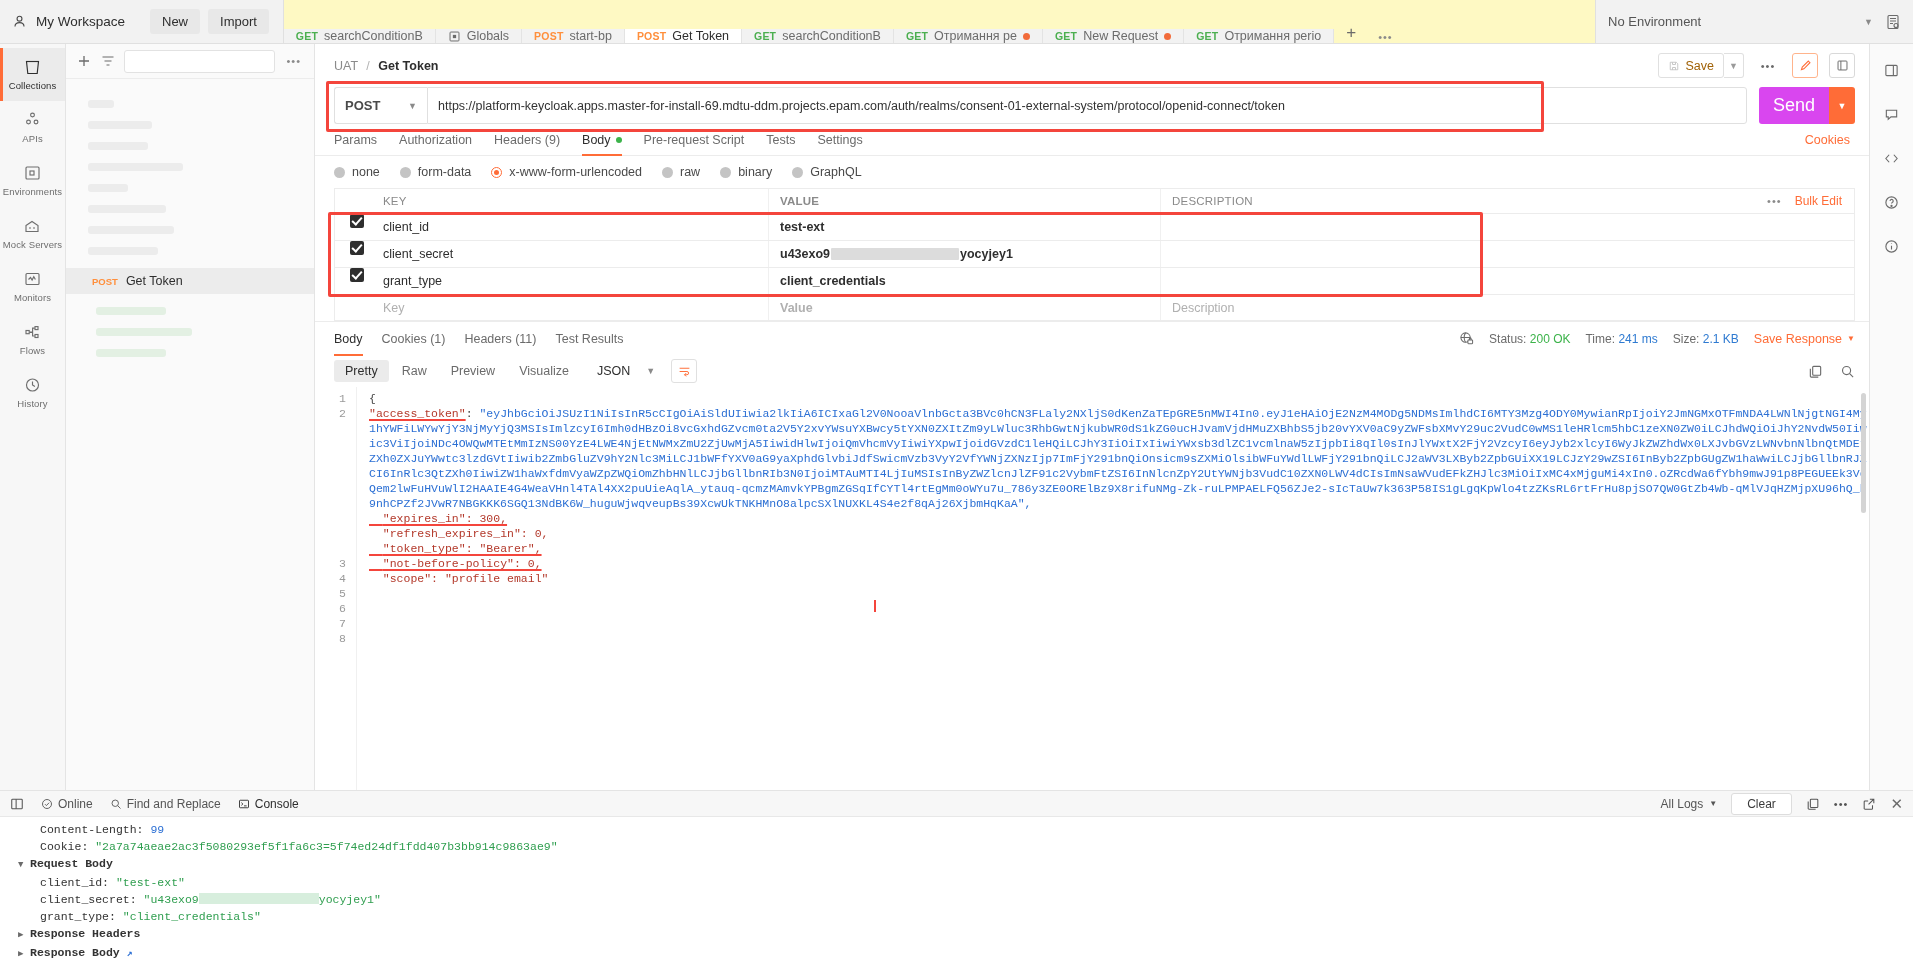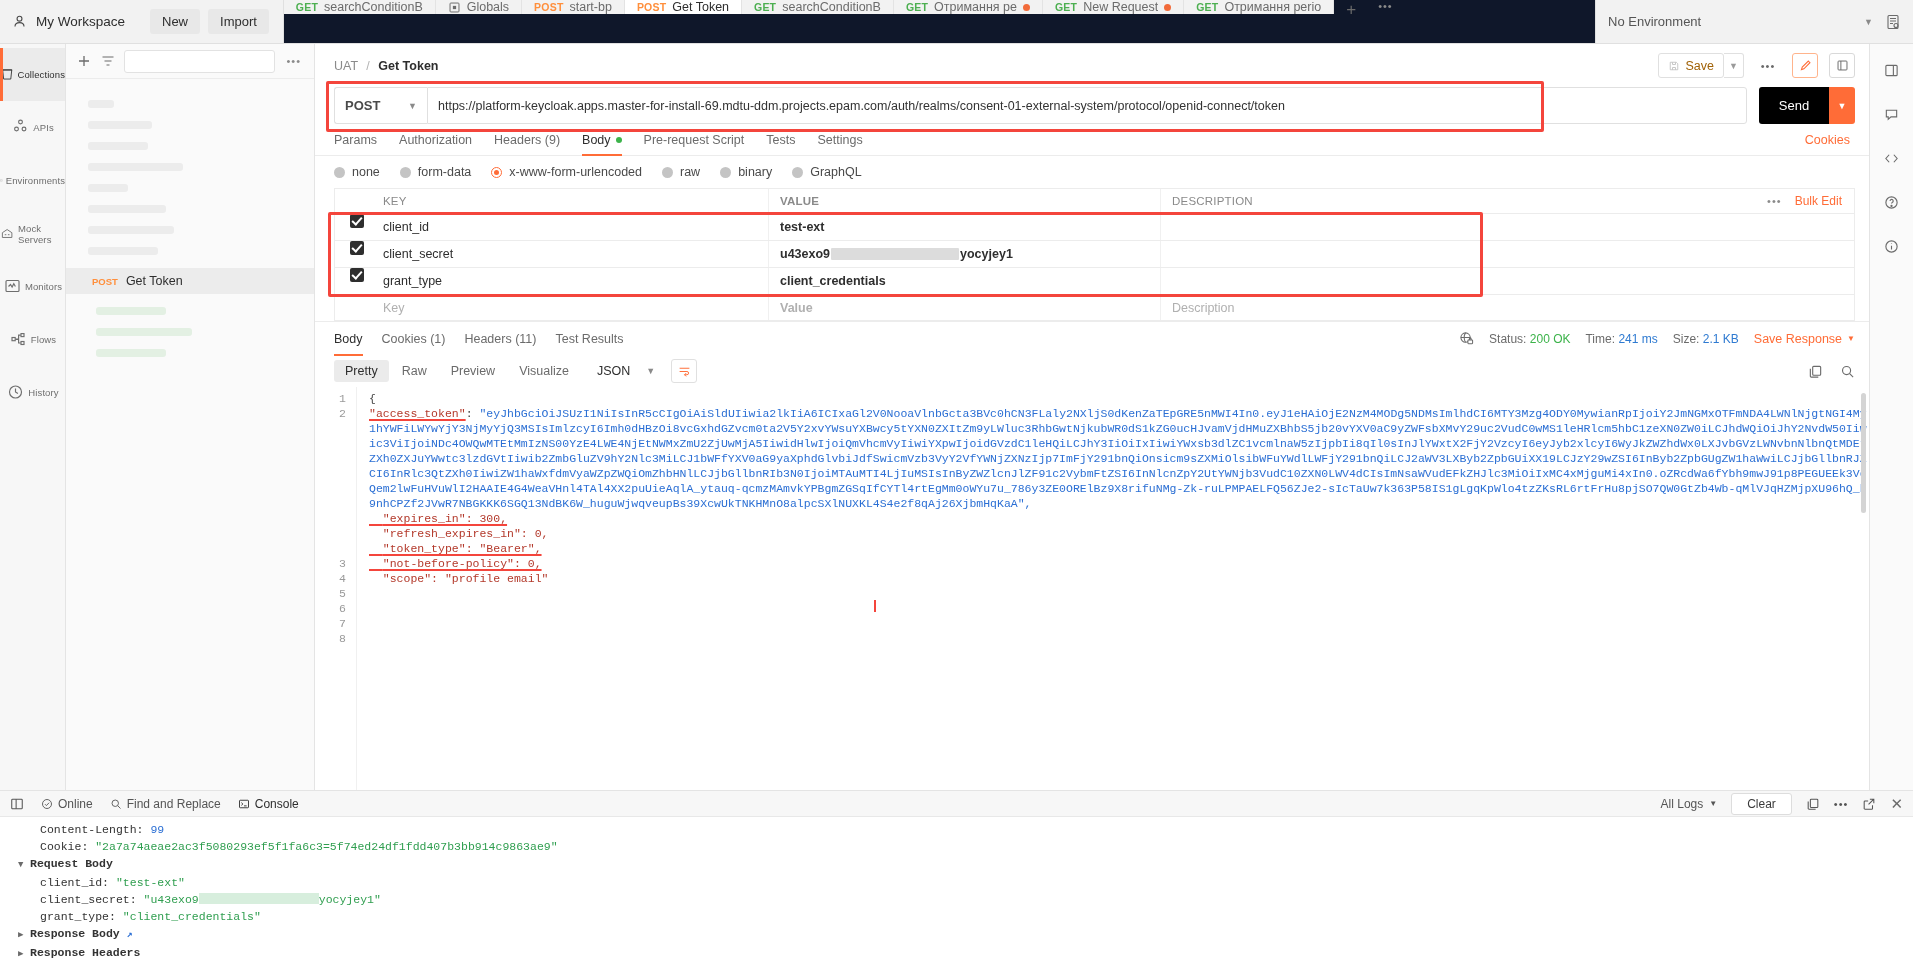--- a/index.html
+++ b/index.html
@@ -14,22 +14,22 @@
   
   .topbar { height: 44px; background: #f2f2f2; border-bottom: 1px solid #e0e0e0;
             display: flex; align-items: stretch; flex: none; }
   .ws { display: flex; align-items: center; gap: 9px; padding: 0 14px 0 12px; min-width: 150px; }
   .ws-label { font-size: 13.5px; color: #2e2e2e; }
   .person-ic { width: 15px; height: 15px; display: block; }
   .topbtns { display: flex; align-items: center; gap: 8px; padding-right: 14px; }
   .tbtn { background: #e8e8e8; border: 1px solid transparent; border-radius: 3px;
           font-size: 13px; color: #2e2e2e; padding: 4px 11px; cursor: pointer;
           font-family: "Liberation Sans", sans-serif; }
-  .tabstrip { display: flex; align-items: flex-start; flex: 1; min-width: 0;
-              border-left: 1px solid #e0e0e0; background: #0f172a; }
+  .tabstrip { display: flex; align-items: flex-end; flex: 1; min-width: 0;
+              border-left: 1px solid #e0e0e0; background: #fef9c3; }
   .tab { display: flex; align-items: center; gap: 6px; padding: 0 12px; max-width: 152px;
          border-right: 1px solid #e3e3e3; background: #f2f2f2; cursor: pointer;
          white-space: nowrap; overflow: hidden; font-size: 12.5px; color: #6b6b6b; flex: none; }
   .tab.active { background: #ffffff; color: #2e2e2e; }
   .tab .m { font-size: 10.5px; font-weight: bold; letter-spacing: .2px; flex: none; }
   .m.get { color: #4caf50; } .m.post { color: #ff8f3c; }
   .tab .tname { overflow: hidden; text-overflow: clip; }
   .tab.active .tname { color: #2e2e2e; }
   .dot-unsaved { width: 7px; height: 7px; border-radius: 50%; background: #f26b3a; flex: none; }
   .globals-ic { width: 13px; height: 13px; flex: none; }
@@ -40,21 +40,21 @@
             border-left: 1px solid #e0e0e0; padding: 0 12px; color: #555; font-size: 13px; cursor: pointer; flex: none; }
   .env-right { display: flex; align-items: center; gap: 14px; padding-right: 12px; flex: none; }
   .eye-ic { width: 16px; height: 16px; cursor: pointer; }
 
   
   .main { flex: 1; display: flex; min-height: 0; }
 
   
   .rail { width: 66px; background: #f7f7f7; border-right: 1px solid #e4e4e4;
           display: flex; flex-direction: column; align-items: stretch; flex: none; padding-top: 4px; }
-  .rail-item { height: 53px; display: flex; flex-direction: row; align-items: center;
+  .rail-item { height: 53px; display: flex; flex-direction: column; align-items: center;
                justify-content: center; gap: 3px; cursor: pointer; position: relative; color: #6e6e6e; }
   .rail-item.active { background: #ebebeb; color: #2e2e2e; }
   .rail-item.active:before { content: ""; position: absolute; left: 0; top: 0; bottom: 0;
                width: 3px; background: #ff6c37; }
   .rail-label { font-size: 9.5px; letter-spacing: .1px; }
   .rail-ic { width: 19px; height: 19px; display: block; }
 
   
   .sidebar { width: 249px; background: #fafafa; border-right: 1px solid #e4e4e4;
              display: flex; flex-direction: column; flex: none; }
@@ -91,22 +91,22 @@
   .urlwrap { position: relative; margin: 0 14px 0 19px; flex: none; }
   .urlrow { display: flex; align-items: stretch; height: 37px; gap: 0; }
   .methodsel { width: 93px; border: 1px solid #e0e0e0; border-right: none; border-radius: 3px 0 0 3px;
                background: #fff; display: flex; align-items: center; justify-content: space-between;
                padding: 0 10px; font-size: 13px; font-weight: bold; color: #4a4a4a; cursor: pointer; flex: none; }
   .methodsel .ca { font-size: 9px; font-weight: normal; color: #8a8a8a; }
   .urlinput { flex: 1; border: 1px solid #e0e0e0; border-radius: 0 3px 3px 0; background: #fff;
               display: flex; align-items: center; padding: 0 10px; font-size: 12.5px; color: #333;
               overflow: hidden; white-space: nowrap; cursor: text; min-width: 0; }
   .sendwrap { display: flex; align-items: stretch; margin-left: 12px; flex: none; }
-  .sendbtn { background: #000000; color: #fff; border: none; border-radius: 3px 0 0 3px; width: 70px;
-             font-size: 13px; cursor: pointer; font-family: "Liberation Sans", sans-serif; }
+  .sendbtn { background: #d946ef; color: #fff; border: none; border-radius: 3px 0 0 3px; width: 70px;
+             font-size: 18px; cursor: pointer; font-family: "Liberation Sans", sans-serif; }
   .sendcaret { background: #ff6c37; color: #fff; border: none; border-radius: 0 3px 3px 0; width: 26px;
                border-left: 1px solid #e8avant; font-size: 9px; cursor: pointer;
                display: flex; align-items: center; justify-content: center; }
   .redbox { position: absolute; border: 3px solid #f4453c; border-radius: 2px; pointer-events: none; }
 
   
   .rtabs { display: flex; align-items: center; gap: 22px; padding: 0 19px; height: 32px; flex: none;
            border-bottom: 1px solid #ececec; }
   .rtab { font-size: 12.5px; color: #6b6b6b; cursor: pointer; position: relative; height: 32px;
           display: flex; align-items: center; gap: 5px; }
@@ -681,16 +681,16 @@
     </div>
   </div>
 
   <div class="console" id="console">
       <div class="ln ind"><span class="cb">Content-Length:</span> <span class="cs">99</span></div>
       <div class="ln ind"><span class="cb">Cookie:</span> <span class="cg">"2a7a74aeae2ac3f5080293ef5f1fa6c3=5f74ed24df1fdd407b3bb914c9863ae9"</span></div>
       <div class="ln tog"><span class="tri">▼</span><span class="cb">Request Body</span></div>
       <div class="ln ind"><span class="cb">client_id:</span> <span class="cg">"test-ext"</span></div>
       <div class="ln ind"><span class="cb">client_secret:</span> <span class="cg">"u43exo9</span><span class="mask2"></span><span class="cg">yocyjey1"</span></div>
       <div class="ln ind"><span class="cb">grant_type:</span> <span class="cg">"client_credentials"</span></div>
+      <div class="ln tog"><span class="tri">▶</span><span class="cb">Response Headers</span></div>
       <div class="ln tog"><span class="tri">▶</span><span class="cb">Response Body</span> <span class="extlink">↗</span></div>
-      <div class="ln tog"><span class="tri">▶</span><span class="cb">Response Headers</span></div>
     </div>
 </div>
 
 </body></html>

